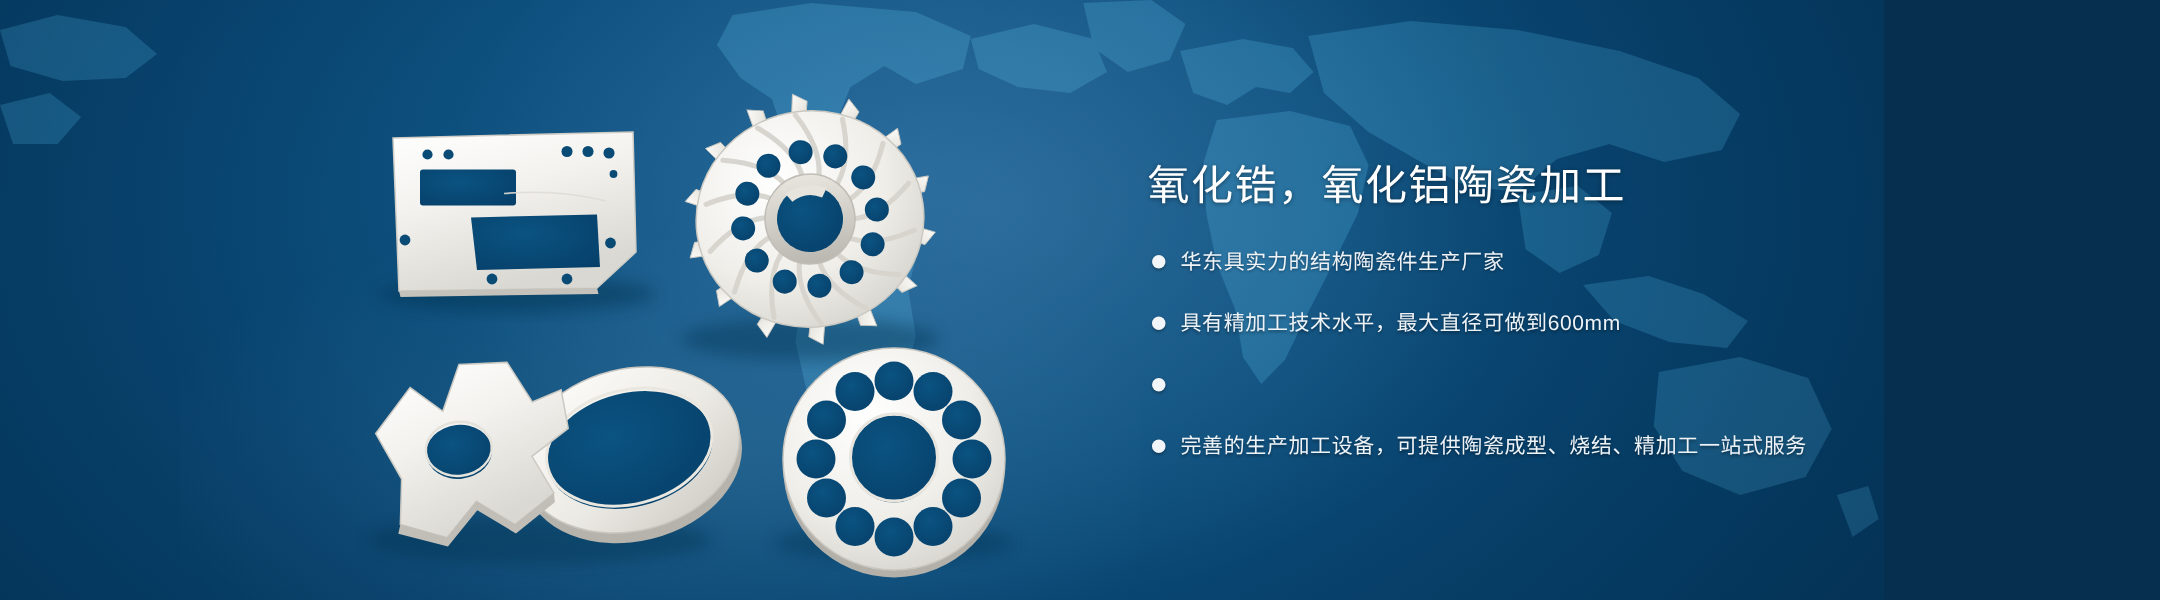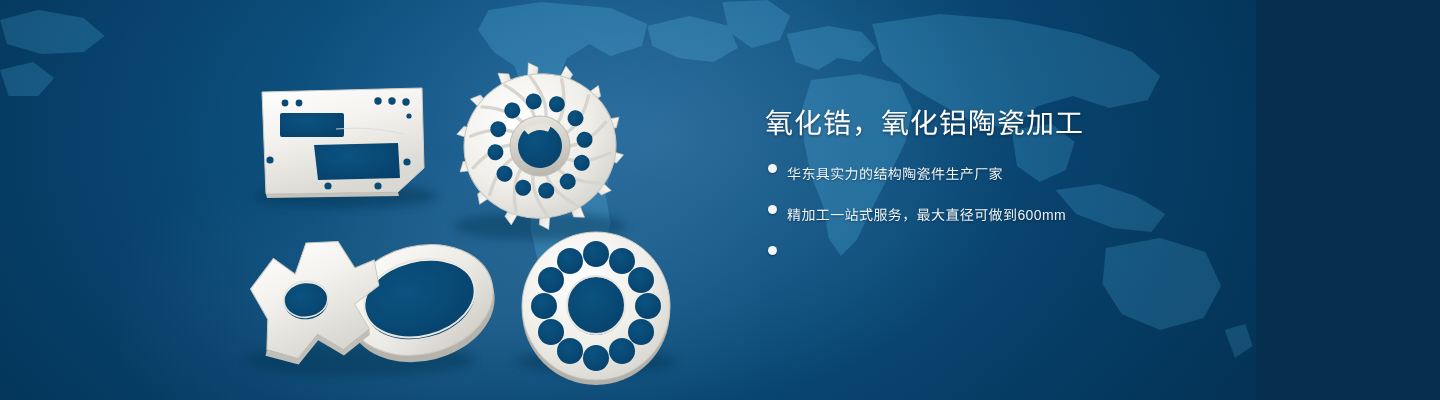--- a/index.html
+++ b/index.html
@@ -64,20 +64,21 @@
     text-shadow:0 1px 3px rgba(0,0,0,.45);
     white-space:nowrap;
   }
   .bullets{
     list-style:none;
     margin:22px 0 0 0;
     padding:0;
   }
   .bullets li{
     display:flex;
+    align-items:center;
     height:21px;
     margin-bottom:8px;
     margin-top:20px;
   }
   .bullets li:last-child{margin-bottom:0;}
   .dot{
     flex:0 0 auto;
     width:9px;height:9px;
     border-radius:50%;
     background:#f2f6f9;
@@ -305,21 +306,25 @@
 
     <h1 class="headline">氧化锆，氧化铝陶瓷加工</h1>
 
     <ul class="bullets">
       <li>
         <span class="dot"></span>
         <span class="btxt">华东具实力的结构陶瓷件生产厂家</span>
       </li>
       <li>
         <span class="dot"></span>
-        <span class="btxt">精加工一站式服务，最大直径可做到600mm</span>
+        <span class="btxt">具有精加工技术水平，最大直径可做到600mm</span>
       </li>
       <li>
         <span class="dot"></span>
       </li>
+      <li>
+        <span class="dot"></span>
+        <span class="btxt">完善的生产加工设备，可提供陶瓷成型、烧结、精加工一站式服务</span>
+      </li>
     </ul>
 
   </div>
 </div>
 
 </body></html>

